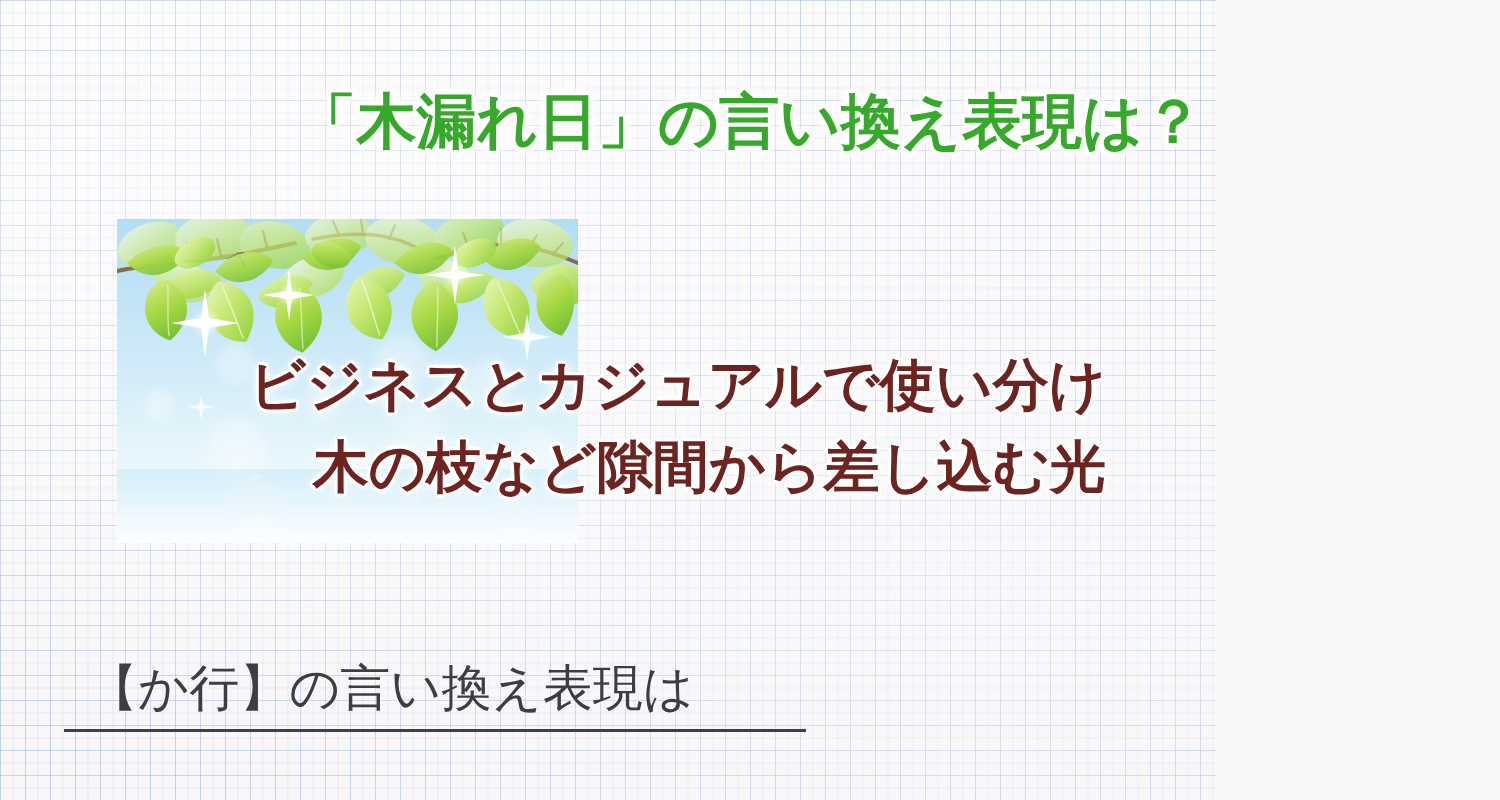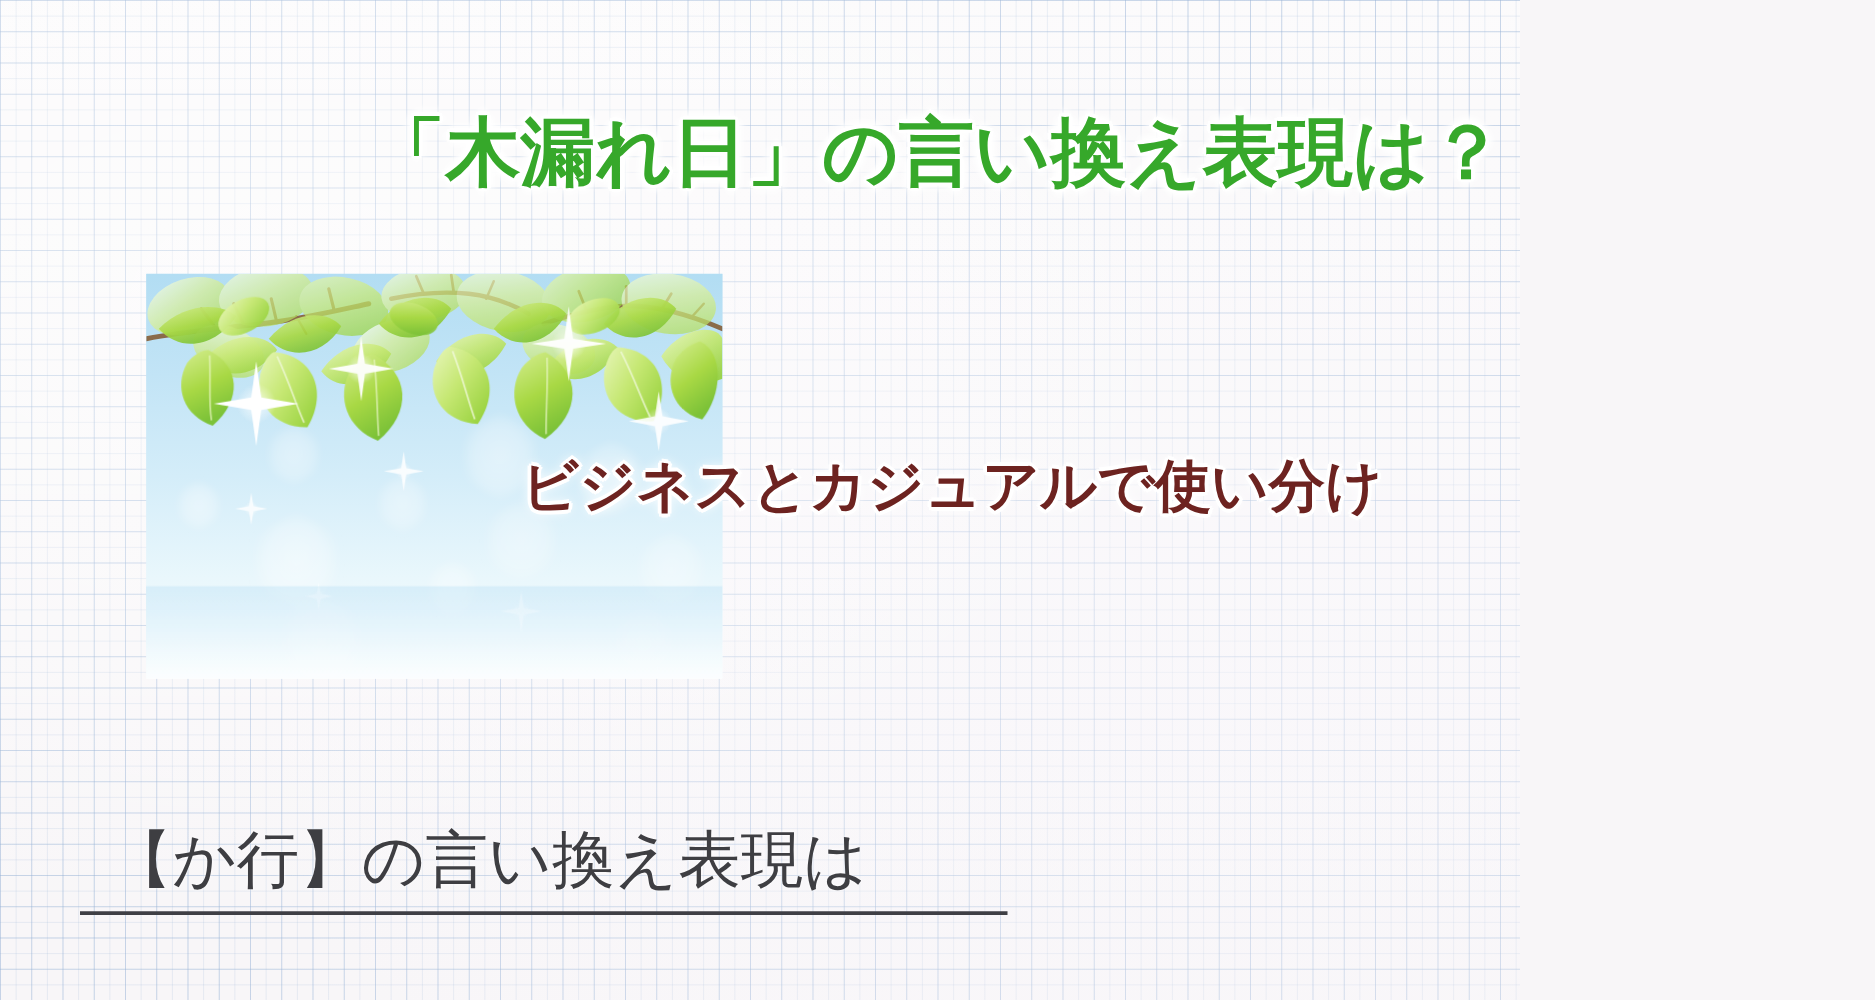--- a/index.html
+++ b/index.html
@@ -81,29 +81,30 @@
         #fbfeff 100%);
   }
   #illustration svg { display: block; }
 
   
   #subtext {
     position: absolute;
     right: 110px;
     top: 348px;
     text-align: right;
-    font-size: 45px;
+    font-size: 56px;
     line-height: 82px;
     font-weight: bold;
     color: #6d2320;
     white-space: nowrap;
     text-shadow:
       3px 0 0 #fff, -3px 0 0 #fff, 0 3px 0 #fff, 0 -3px 0 #fff,
       2px 2px 0 #fff, -2px 2px 0 #fff, 2px -2px 0 #fff, -2px -2px 0 #fff,
       0 0 8px #fff, 0 0 12px #fff;
+    font-family: Liberation Mono, monospace;
   }
   #subtext .line { display: block; }
 
   
   #footer-caption {
     position: absolute;
     left: 88px;
     top: 657px;
     font-size: 50px;
     line-height: 62px;
@@ -301,17 +302,18 @@
           <path d="M0,-16 L2,-2.5 L16,0 L2,2.5 L0,16 L-2,2.5 L-16,0 L-2,-2.5 Z"></path>
         </g>
       </g>
 
       <rect x="0" y="250" width="461" height="74" fill="url(#skyGrad)" opacity="0.35"></rect>
     </svg>
   </div>
 
   <div id="subtext">
     <span class="line">ビジネスとカジュアルで使い分け</span>
+    <span class="line">木の枝など隙間から差し込む光</span>
   </div>
 
   <div id="footer-caption">【か行】の言い換え表現は</div>
   <div id="footer-rule"></div>
 </div>
 
 </body></html>

